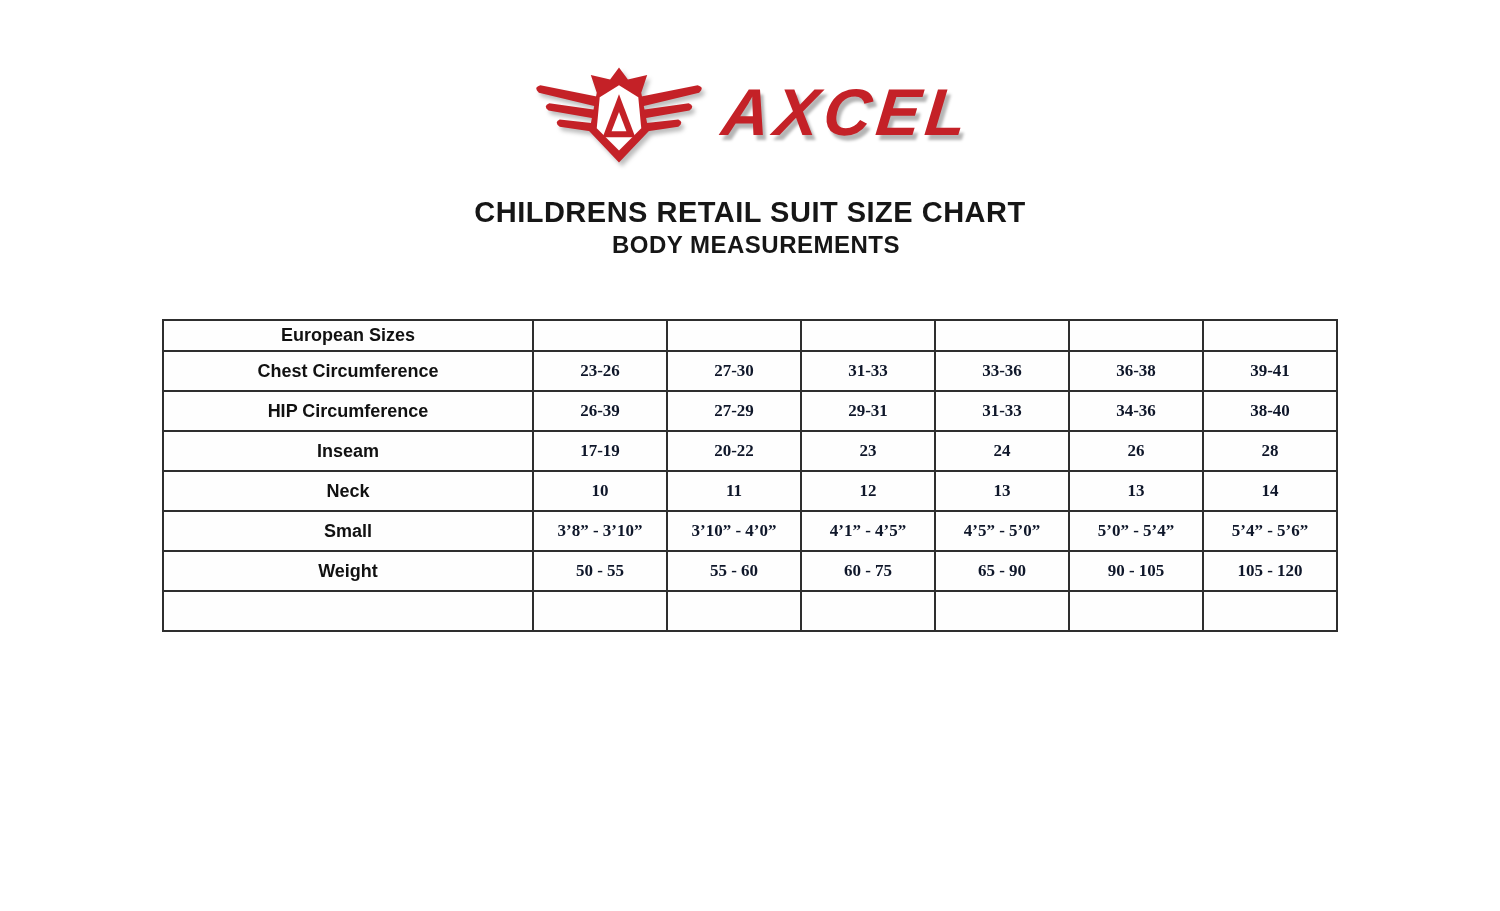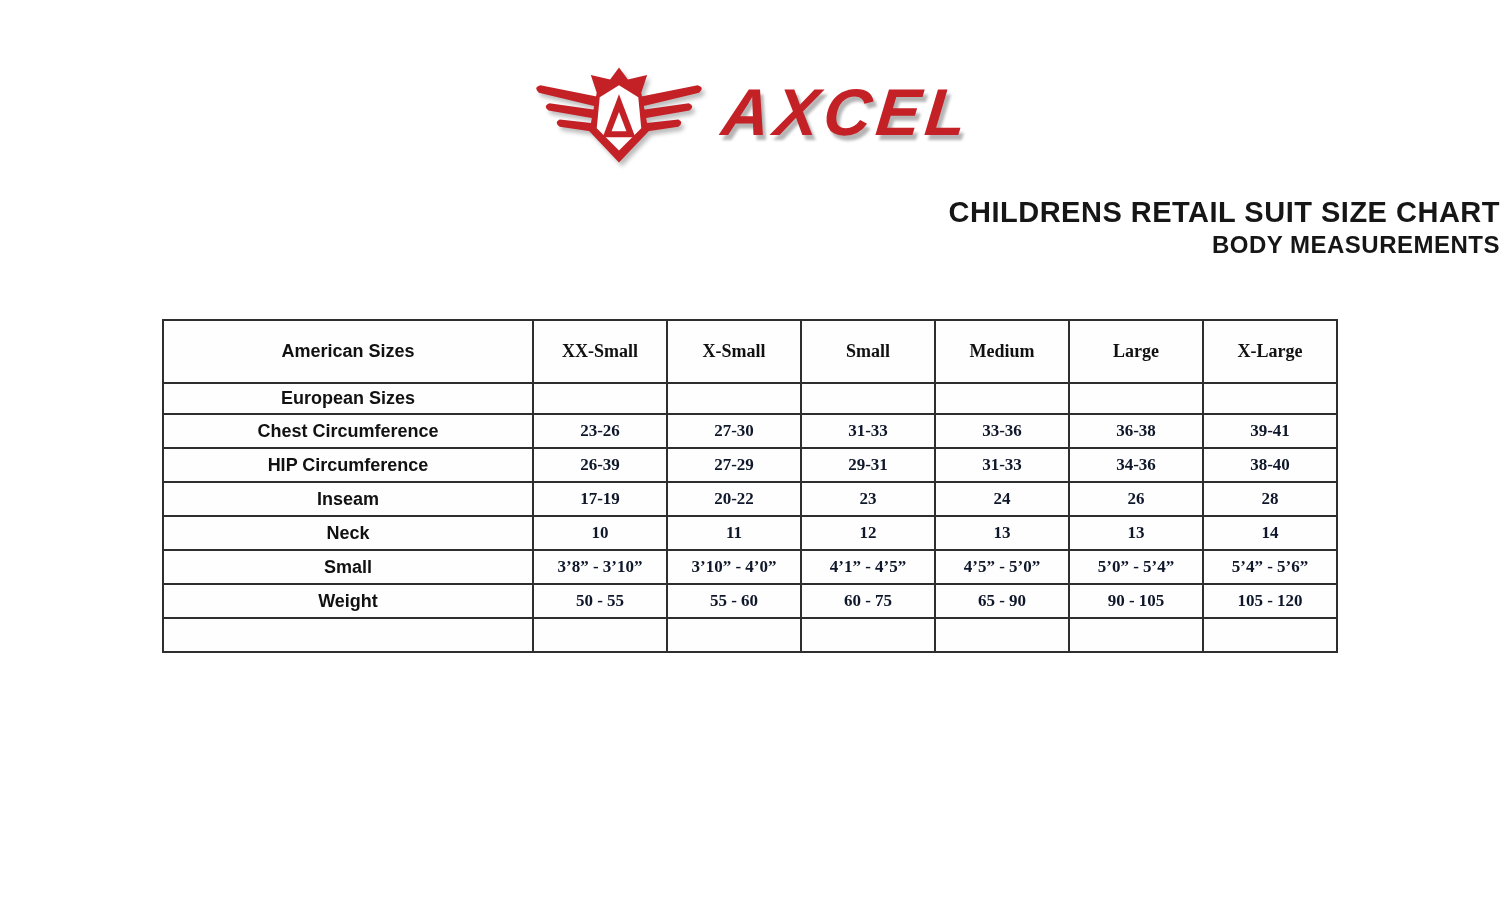--- a/index.html
+++ b/index.html
@@ -31,21 +31,21 @@
     font-style: italic;
     font-size: 66px;
     letter-spacing: 5px;
     color: #c42127;
     transform: skewX(-6deg);
     text-shadow: 4px 5px 3px #b5b5b5;
     line-height: 1;
     padding-bottom: 6px;
   }
   
-  .title-block { text-align: right; margin-top: 28px; }
+  .title-block { text-align: center; margin-top: 28px; }
   .title {
     font-size: 29px;
     font-weight: bold;
     color: #161616;
     letter-spacing: 0.5px;
   }
   .subtitle {
     font-size: 24px;
     font-weight: bold;
     color: #161616;
@@ -64,21 +64,21 @@
     border: 2px solid #2e2e2e;
     text-align: center;
     vertical-align: middle;
     padding: 0;
     background: #fefefe;
   }
   .col-label { width: 370px; }
   .col-size  { width: 134px; }
   tr.hdr-row   td { height: 63px; }
   tr.euro-row  td { height: 31px; }
-  tr.data-row  td { height: 34px; }
+  tr.data-row  td { height: 40px; }
   .row-label {
     font-family: "Liberation Sans", sans-serif;
     font-weight: bold;
     font-size: 18px;
     color: #111111;
   }
   .size-hdr {
     font-family: "Liberation Serif", serif;
     font-weight: bold;
     font-size: 18px;
@@ -129,29 +129,20 @@
     <colgroup>
       <col class="col-label">
       <col class="col-size">
         <col class="col-size">
         <col class="col-size">
       <col class="col-size">
         <col class="col-size">
         <col class="col-size">
     </colgroup>
     <tbody>
-      <tr class="hdr-row">
-        <td class="row-label">American Sizes</td>
-        <td class="size-hdr">XX-Small</td>
-        <td class="size-hdr">X-Small</td>
-        <td class="size-hdr">Small</td>
-        <td class="size-hdr">Medium</td>
-        <td class="size-hdr">Large</td>
-        <td class="size-hdr">X-Large</td>
-      </tr>
       <tr class="euro-row">
         <td class="row-label">European Sizes</td>
         <td class="cell-val"></td>
         <td class="cell-val"></td>
         <td class="cell-val"></td>
         <td class="cell-val"></td>
         <td class="cell-val"></td>
         <td class="cell-val"></td>
       </tr>
       <tr class="data-row">

